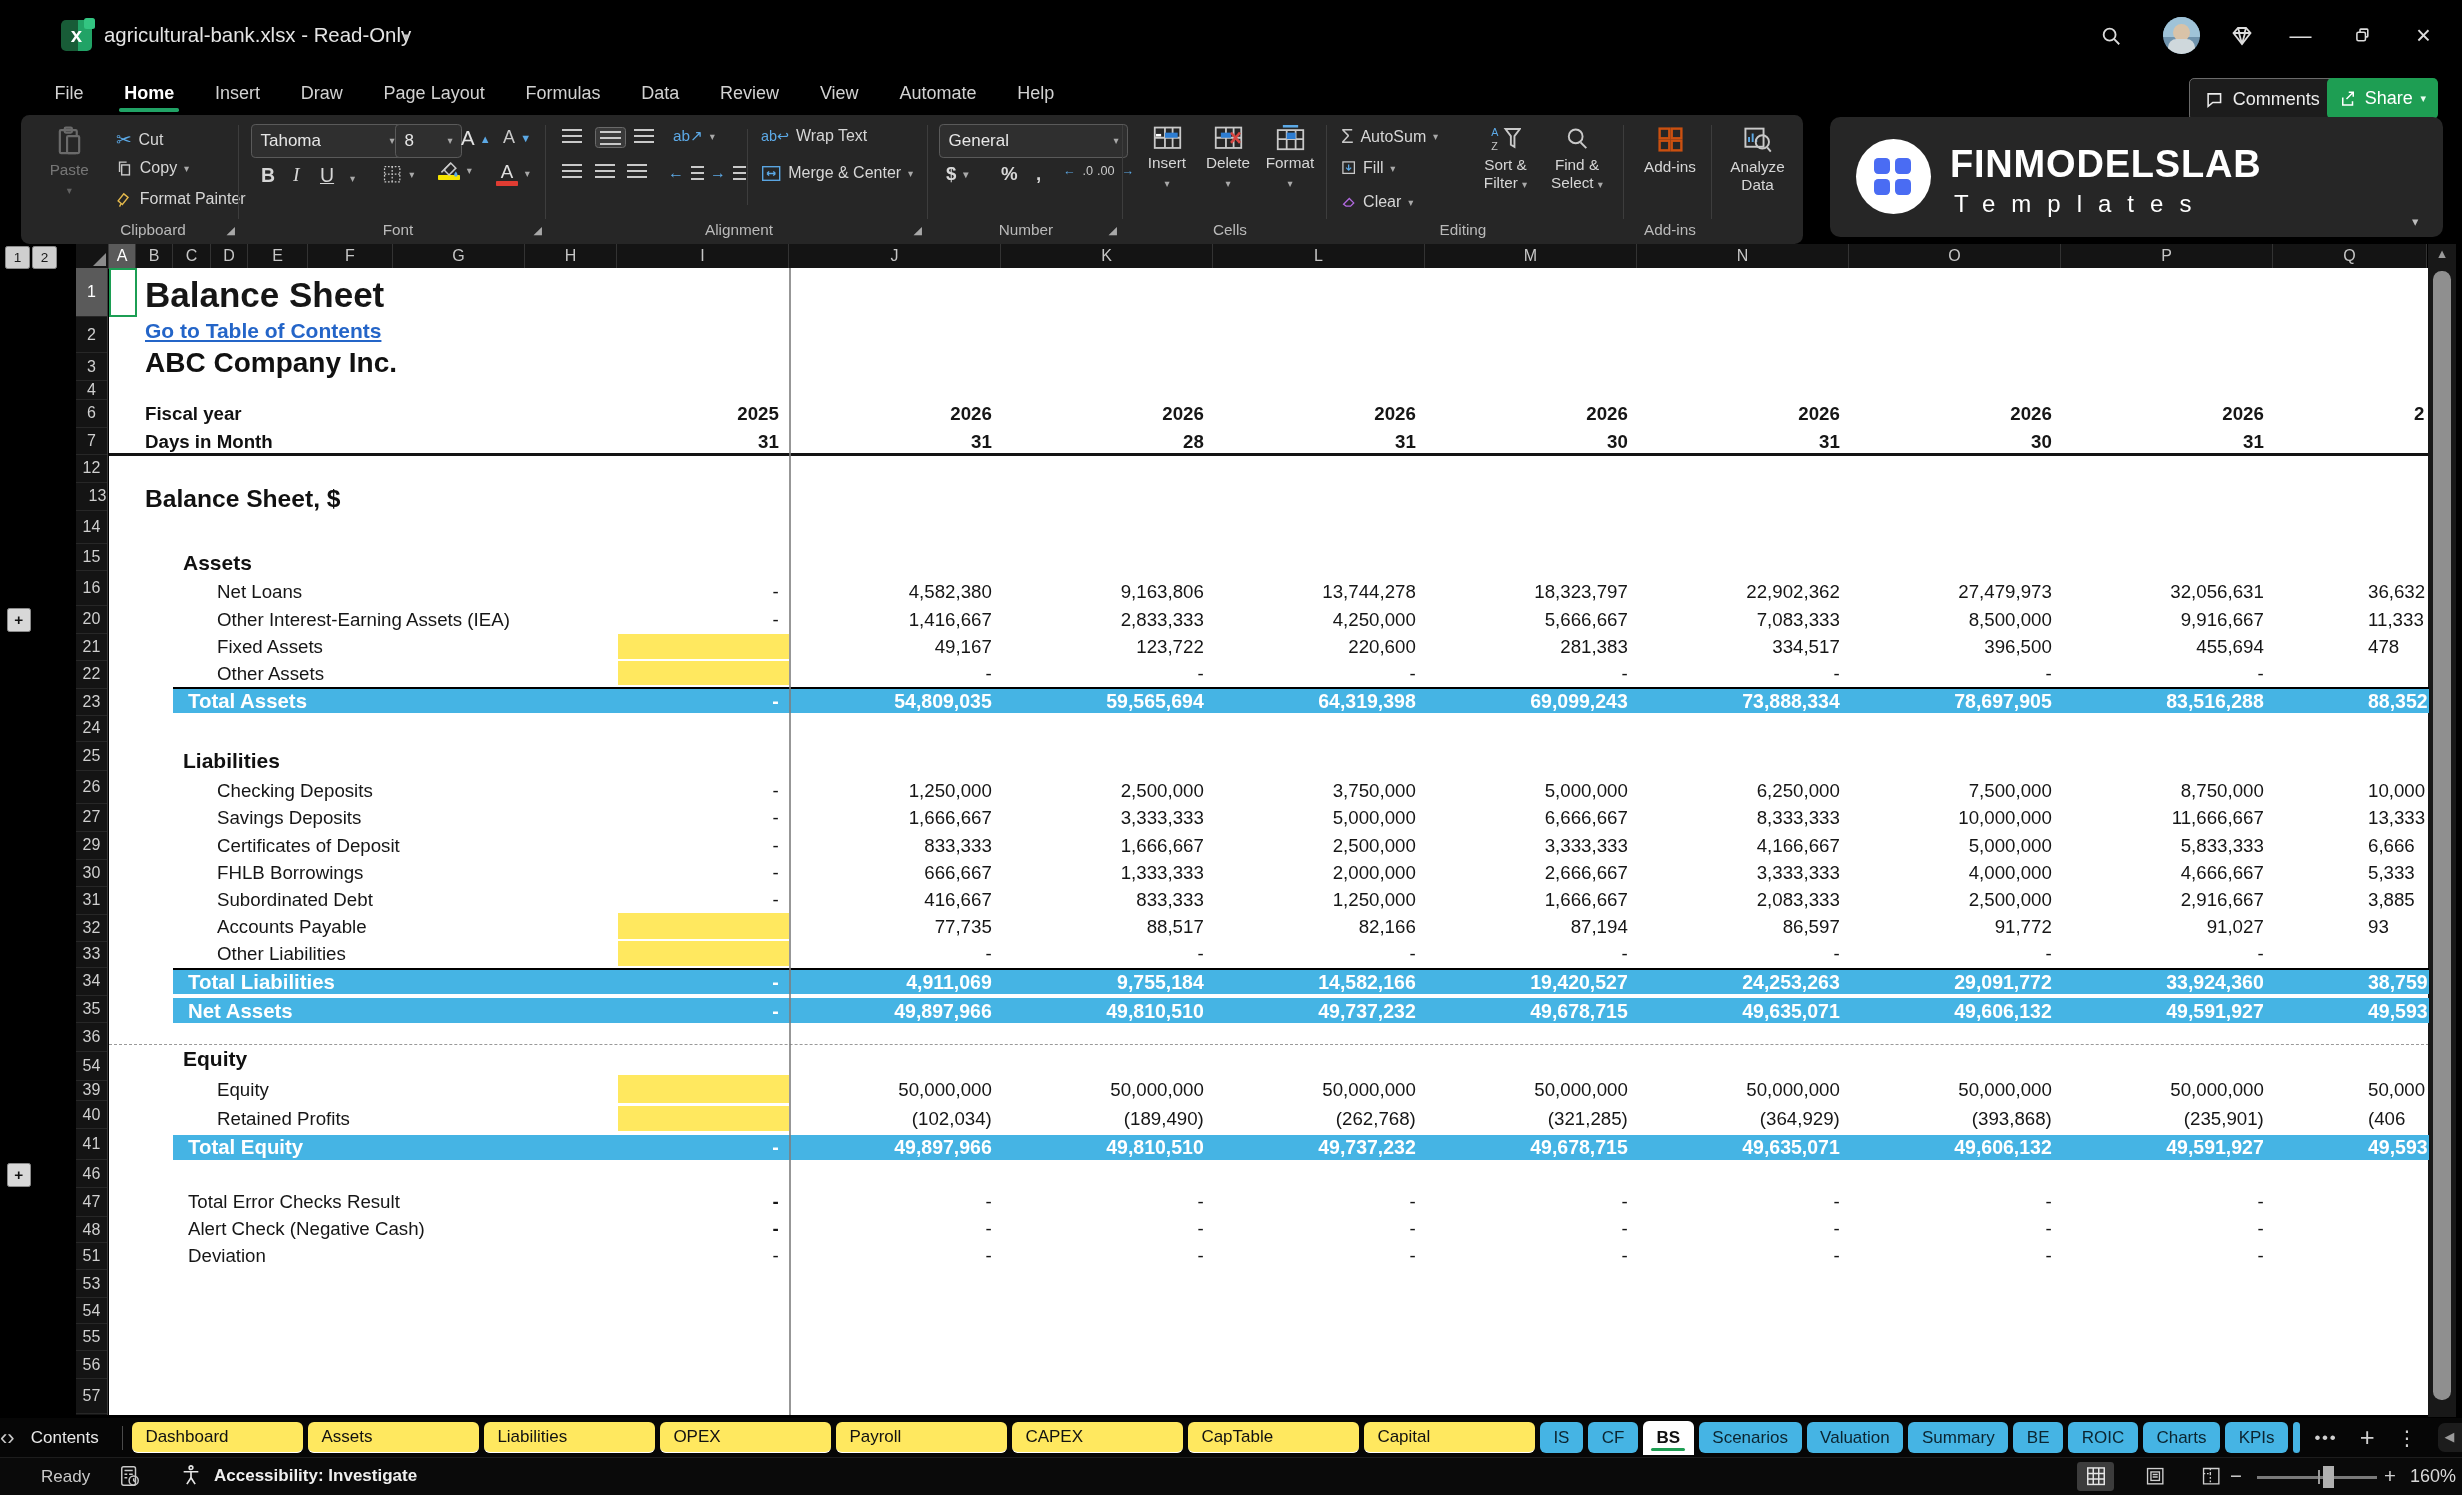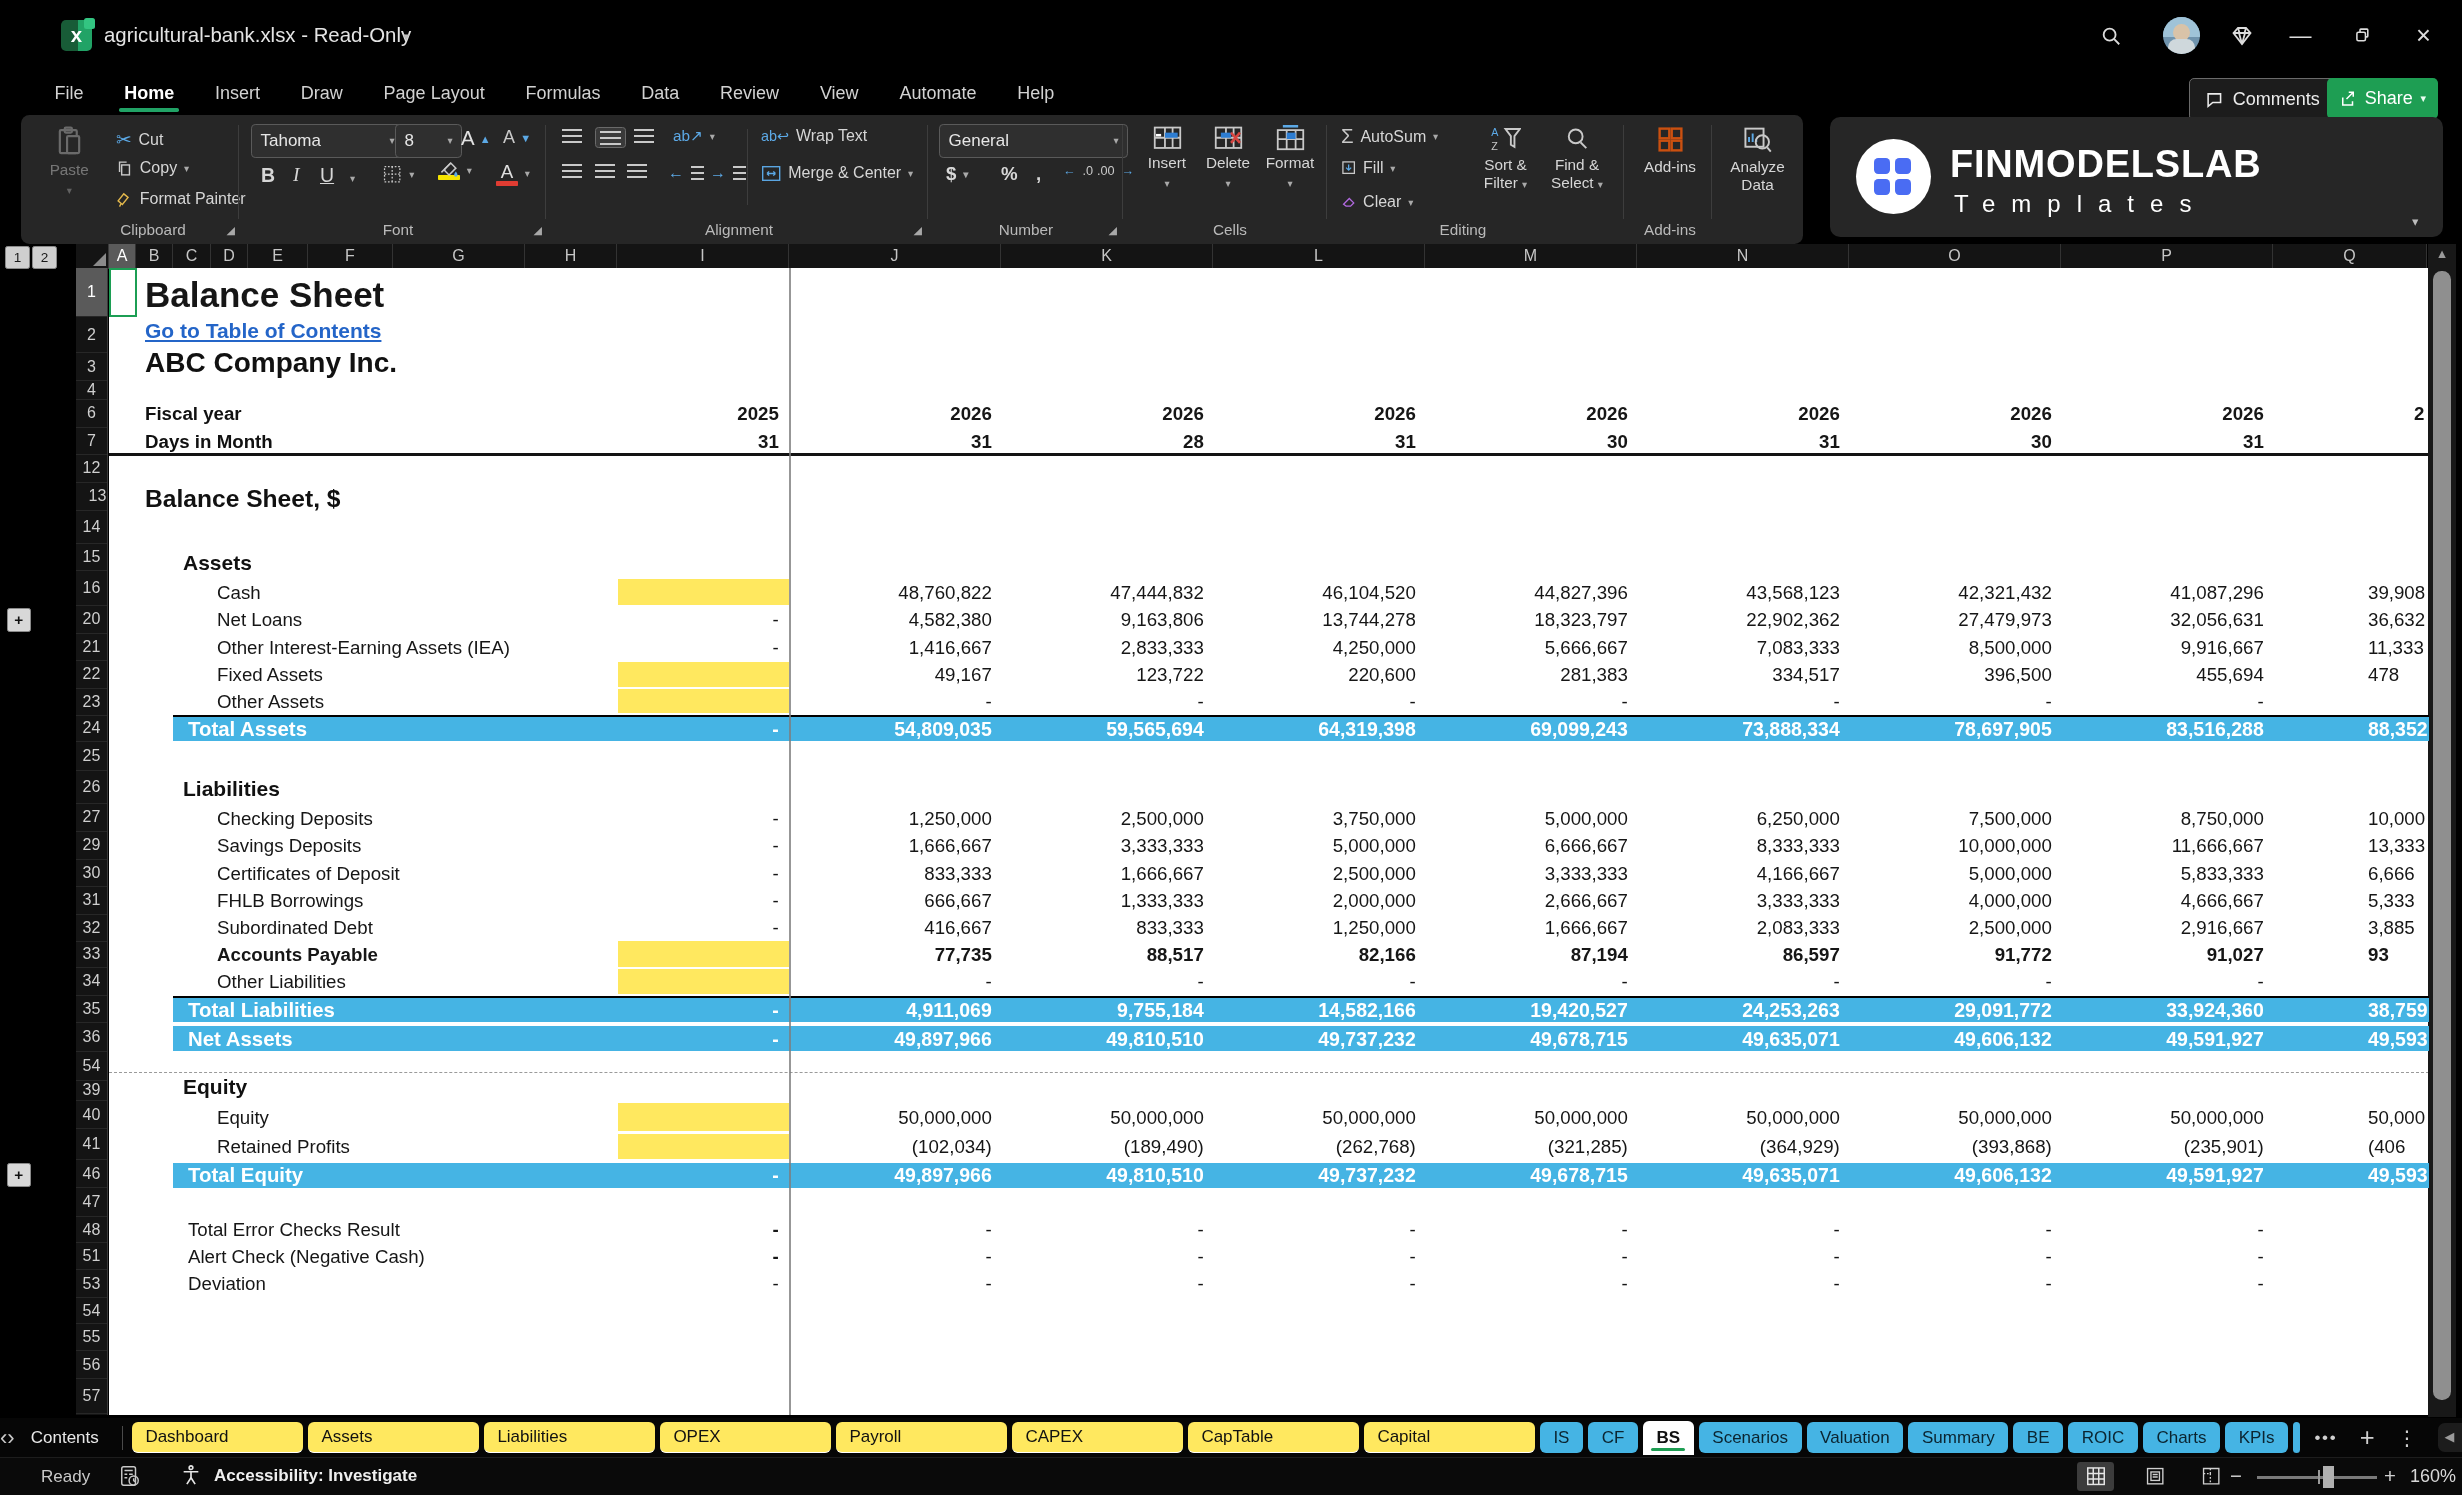--- a/index.html
+++ b/index.html
@@ -579,32 +579,20 @@
       <div class="hline"></div>
     </div>
     <div class="row" style="height: 28px;"></div>
     <div class="row" style="height: 33px;">
       <div class="t-h2">Balance Sheet, $</div>
     </div>
     <div class="row" style="height: 27px;"></div>
     <div class="row" style="height: 35px;">
       <div class="t-section">Assets</div>
     </div>
-    <div class="row" style="height: 28px;">
-      <div class="t-item">Cash</div>
-      <div class="yl"></div>
-      <div class="vc" style="left: 681px; width: 212px;">48,760,822</div>
-      <div class="vc" style="left: 893px; width: 212px;">47,444,832</div>
-      <div class="vc" style="left: 1105px; width: 212px;">46,104,520</div>
-      <div class="vc" style="left: 1317px; width: 212px;">44,827,396</div>
-      <div class="vc" style="left: 1529px; width: 212px;">43,568,123</div>
-      <div class="vc" style="left: 1741px; width: 212px;">42,321,432</div>
-      <div class="vc" style="left: 1953px; width: 212px;">41,087,296</div>
-      <div class="qv" style="left: 2259px;">39,908</div>
-    </div>
     <div class="row" style="height: 27px;">
       <div class="t-item">Net Loans</div>
       <div class="vc" style="left: 509px; width: 171px;">-</div>
       <div class="vc" style="left: 681px; width: 212px;">4,582,380</div>
       <div class="vc" style="left: 893px; width: 212px;">9,163,806</div>
       <div class="vc" style="left: 1105px; width: 212px;">13,744,278</div>
       <div class="vc" style="left: 1317px; width: 212px;">18,323,797</div>
       <div class="vc" style="left: 1529px; width: 212px;">22,902,362</div>
       <div class="vc" style="left: 1741px; width: 212px;">27,479,973</div>
       <div class="vc" style="left: 1953px; width: 212px;">32,056,631</div>
@@ -715,21 +703,21 @@
       <div class="vc" style="left: 509px; width: 171px;">-</div>
       <div class="vc" style="left: 681px; width: 212px;">416,667</div>
       <div class="vc" style="left: 893px; width: 212px;">833,333</div>
       <div class="vc" style="left: 1105px; width: 212px;">1,250,000</div>
       <div class="vc" style="left: 1317px; width: 212px;">1,666,667</div>
       <div class="vc" style="left: 1529px; width: 212px;">2,083,333</div>
       <div class="vc" style="left: 1741px; width: 212px;">2,500,000</div>
       <div class="vc" style="left: 1953px; width: 212px;">2,916,667</div>
       <div class="qv" style="left: 2259px;">3,885</div>
     </div>
-    <div class="row" style="height: 28px; font-weight: bold;">
+    <div class="row" style="height: 28px;">
       <div class="t-item">Accounts Payable</div>
       <div class="yl"></div>
       <div class="vc" style="left: 681px; width: 212px;">77,735</div>
       <div class="vc" style="left: 893px; width: 212px;">88,517</div>
       <div class="vc" style="left: 1105px; width: 212px;">82,166</div>
       <div class="vc" style="left: 1317px; width: 212px;">87,194</div>
       <div class="vc" style="left: 1529px; width: 212px;">86,597</div>
       <div class="vc" style="left: 1741px; width: 212px;">91,772</div>
       <div class="vc" style="left: 1953px; width: 212px;">91,027</div>
       <div class="qv" style="left: 2259px;">93</div>

